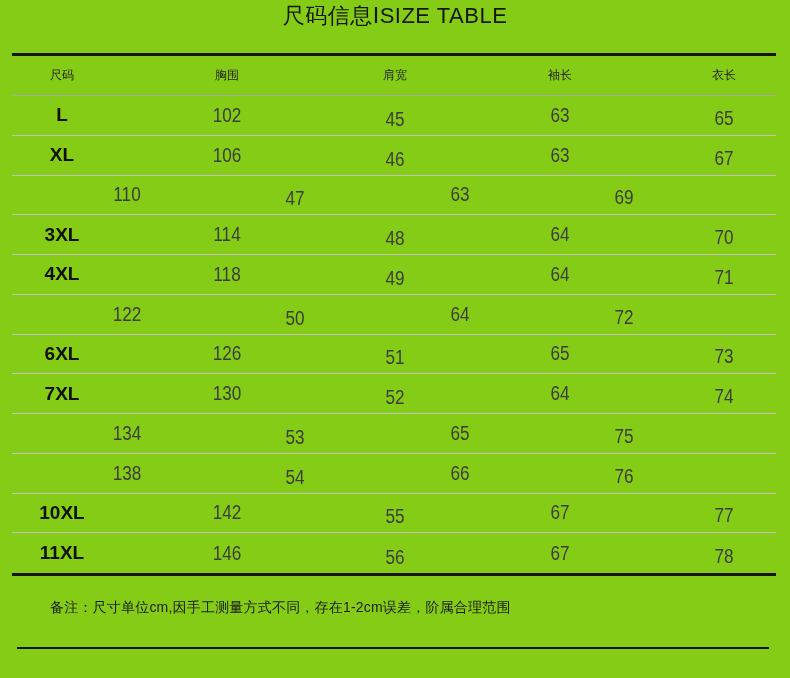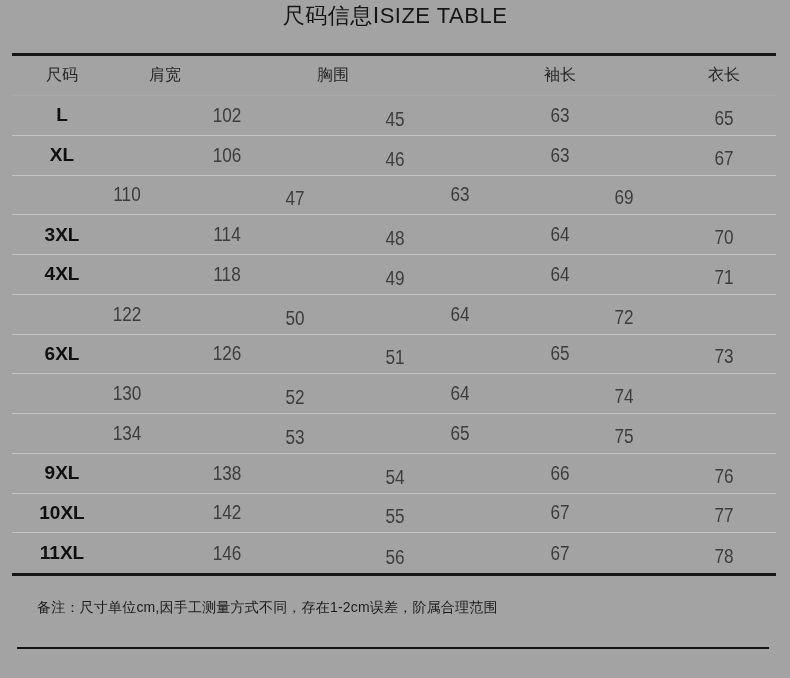--- a/index.html
+++ b/index.html
@@ -8,21 +8,21 @@
     background: #ffffff;
     width: 790px;
     height: 678px;
     overflow: hidden;
     font-family: "Liberation Sans", "DejaVu Sans", sans-serif;
   }
   .page {
     position: relative;
     width: 790px;
     height: 678px;
-    background: #a3a3a3;
+    background: #84cc16;
   }
   .page-title {
     position: absolute;
     top: 1px;
     left: 0;
     width: 100%;
     text-align: center;
     font-size: 22px;
     font-weight: 500;
     color: #161616;
@@ -58,40 +58,40 @@
     box-sizing: border-box;
     white-space: nowrap;
   }
   
   .c1 { width: 100px; }
   .c2 { width: 230px; }
   .c3 { width: 106px; }
   .c4 { width: 224px; }
   .c5 { width: 104px; }
   .hcell {
-    font-size: 16px;
+    font-size: 12px;
     color: #262626;
     font-weight: 400;
   }
   .size-cell {
     font-size: 19px;
     font-weight: 700;
     color: #101010;
   }
   .val {
     font-size: 19.5px;
     color: #3d3d3d;
     transform: scaleX(0.88);
   }
   
   .val.c3 { transform: translateY(4px) scaleX(0.88); }
   .val.c5 { transform: translateY(3px) scaleX(0.88); }
   .note {
     position: absolute;
-    left: 37px;
+    left: 50px;
     top: 599px;
     font-size: 14px;
     color: #1c1c1c;
     letter-spacing: 0.2px;
   }
   .bottom-divider {
     position: absolute;
     left: 17px;
     top: 647px;
     width: 752px;
@@ -103,22 +103,22 @@
 <body>
 
 <div class="page">
 
   <div class="page-title">尺码信息ⅠSIZE TABLE</div>
 
   <div class="size-table">
 
     <div class="t-row header">
       <div class="cell c1 hcell">尺码</div>
+      <div class="cell c2 hcell">胸围</div>
       <div class="cell c3 hcell">肩宽</div>
-      <div class="cell c2 hcell">胸围</div>
       <div class="cell c4 hcell">袖长</div>
       <div class="cell c5 hcell">衣长</div>
     </div>
 
     <div class="t-row">
       <div class="cell c1 size-cell">L</div>
       <div class="cell c2 val">102</div>
       <div class="cell c3 val">45</div>
       <div class="cell c4 val">63</div>
       <div class="cell c5 val">65</div>
@@ -164,35 +164,35 @@
 
     <div class="t-row">
       <div class="cell c1 size-cell">6XL</div>
       <div class="cell c2 val">126</div>
       <div class="cell c3 val">51</div>
       <div class="cell c4 val">65</div>
       <div class="cell c5 val">73</div>
     </div>
 
     <div class="t-row">
+      <div class="cell c1 size-cell">7XL</div>
       <div class="cell c2 val">130</div>
       <div class="cell c3 val">52</div>
       <div class="cell c4 val">64</div>
       <div class="cell c5 val">74</div>
     </div>
 
     <div class="t-row">
       <div class="cell c2 val">134</div>
       <div class="cell c3 val">53</div>
       <div class="cell c4 val">65</div>
       <div class="cell c5 val">75</div>
     </div>
 
     <div class="t-row">
-      <div class="cell c1 size-cell">9XL</div>
       <div class="cell c2 val">138</div>
       <div class="cell c3 val">54</div>
       <div class="cell c4 val">66</div>
       <div class="cell c5 val">76</div>
     </div>
 
     <div class="t-row">
       <div class="cell c1 size-cell">10XL</div>
       <div class="cell c2 val">142</div>
       <div class="cell c3 val">55</div>

